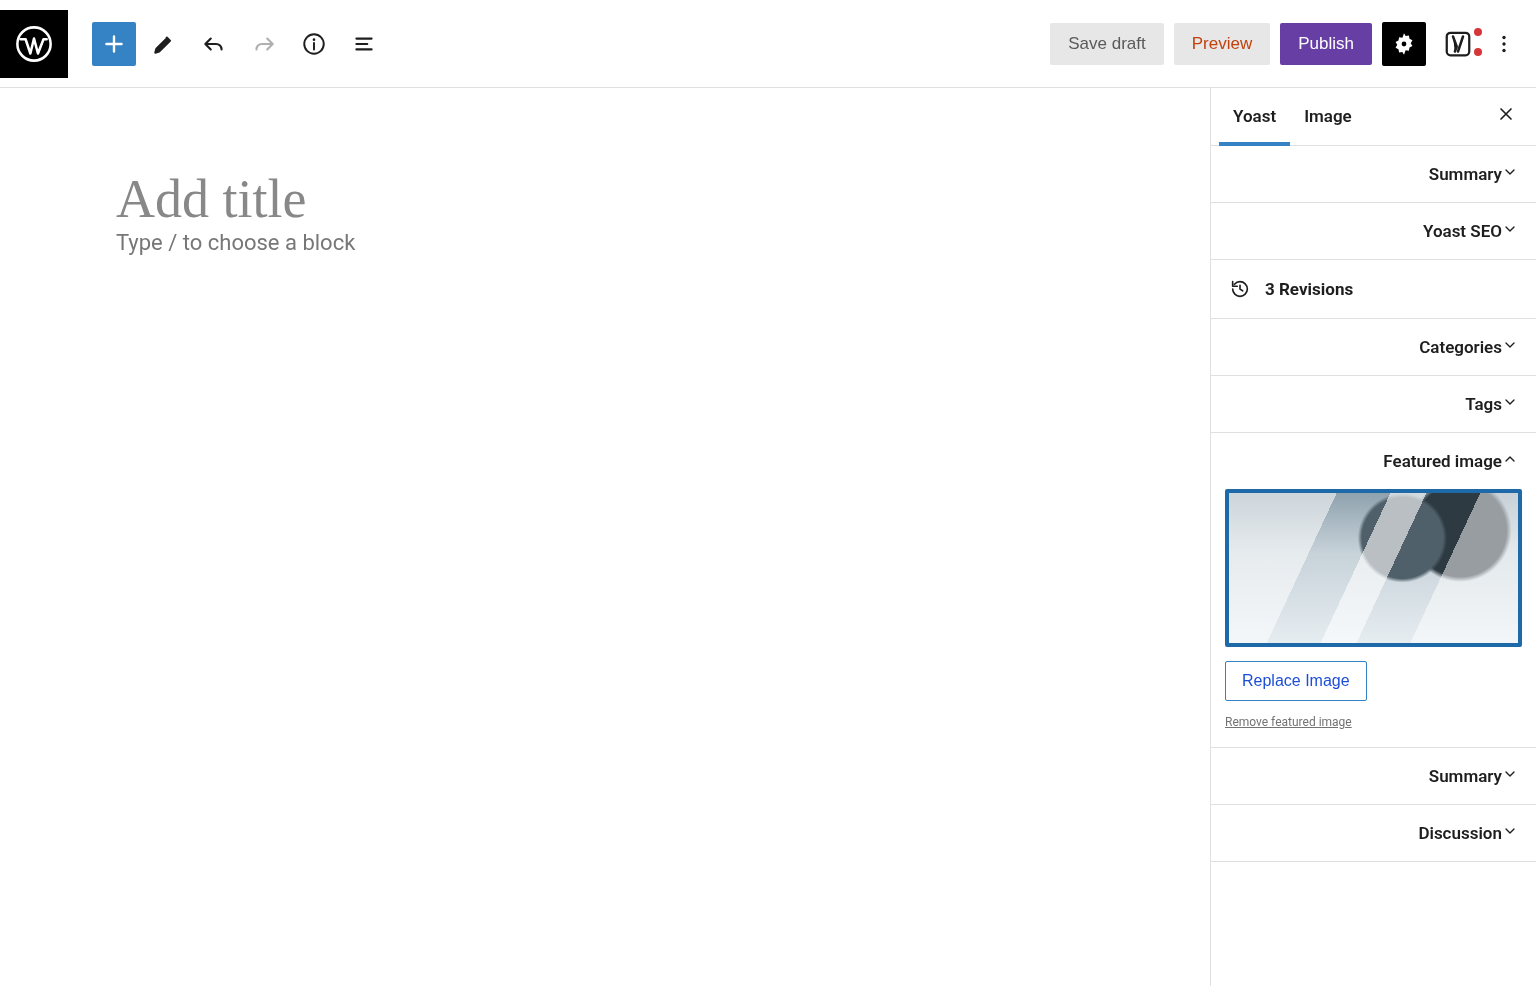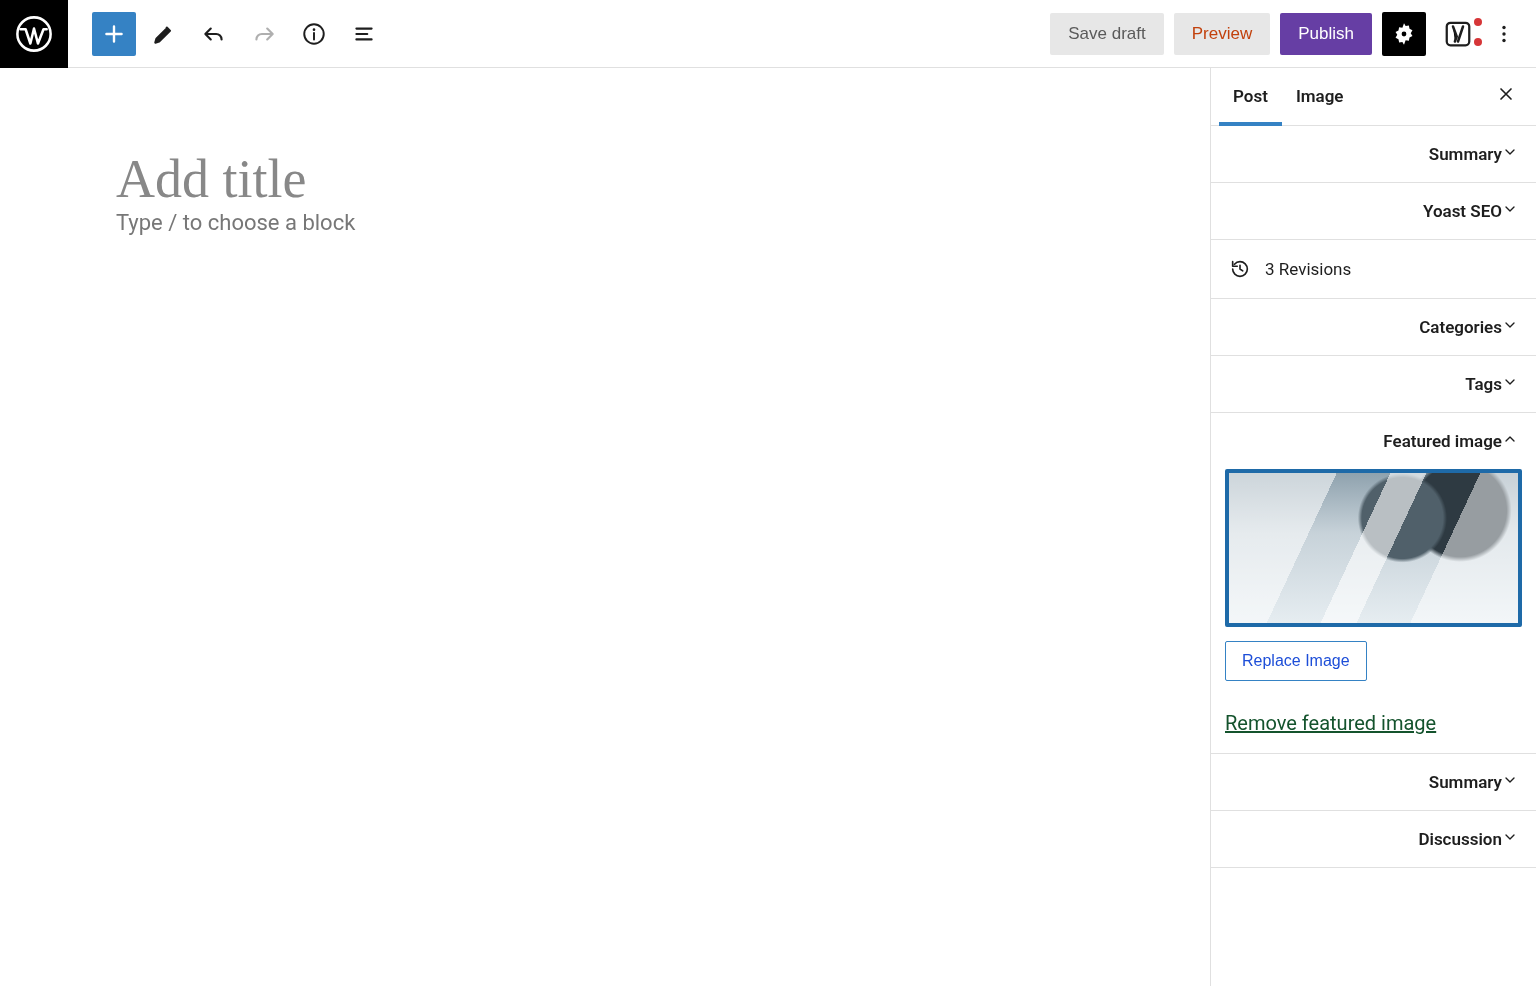--- a/index.html
+++ b/index.html
@@ -8,21 +8,21 @@
       width: 1536px;
       height: 986px;
       overflow: hidden;
       background: #fff;
       color: #1e1e1e;
     }
     
     .topbar {
       display: flex;
       align-items: center;
-      height: 68px;
+      height: 88px;
       border-bottom: 1px solid #e0e0e0;
       background: #fff;
     }
     .wp-logo {
       width: 68px;
       height: 68px;
       background: #000;
       display: flex;
       align-items: center;
       justify-content: center;
@@ -164,21 +164,21 @@
       cursor: pointer;
     }
     .panel-hdr .chev { font-size: 16px; color: #1e1e1e; }
     .revisions {
       display: flex;
       align-items: center;
       gap: 14px;
       padding: 18px 18px;
       border-bottom: 1px solid #e0e0e0;
       font-size: 17px;
-      font-weight: 400;
+      font-weight: 700;
       cursor: pointer;
     }
     .panel-body {
       padding: 0 14px 18px;
     }
     .featured-thumb {
       width: 100%;
       height: 158px;
       border: 4px solid #1e6aa8;
       border-radius: 2px;
@@ -195,24 +195,24 @@
       padding: 10px 16px;
       background: #fff;
       border: 1px solid #3582c4;
       color: #1d4ed8;
       font-size: 16px;
       cursor: pointer;
       border-radius: 2px;
     }
     .remove-link {
       display: block;
-      margin-top: 30px;
-      color: #14532d;
+      margin-top: 14px;
+      color: #737373;
       text-decoration: underline;
-      font-size: 20px;
+      font-size: 12px;
       cursor: pointer;
     }
   </style>
 </head>
 <body>
 
 <div class="topbar">
   <div class="wp-logo">
     <svg viewBox="0 0 24 24" fill="none">
       <circle cx="12" cy="12" r="10.5" stroke="#fff" stroke-width="1.6"></circle>
@@ -285,21 +285,21 @@
 </div>
 
 <div class="content">
   <div class="editor">
     <input class="title-input" type="text" placeholder="Add title" style="">
     <div class="body-prompt">Type / to choose a block</div>
   </div>
 
   <aside class="sidebar">
     <div class="side-tabs">
-      <div class="side-tab active">Post</div>
+      <div class="side-tab active">Yoast</div>
       <div class="side-tab">Image</div>
       <div class="side-close">
         <svg viewBox="0 0 24 24" width="20" height="20">
             <path d="M6 6l12 12M18 6L6 18" stroke="#1e1e1e" stroke-width="2" stroke-linecap="round"></path>
           </svg>
       </div>
     </div>
 
     <div class="panel">
       <div class="panel-hdr">

